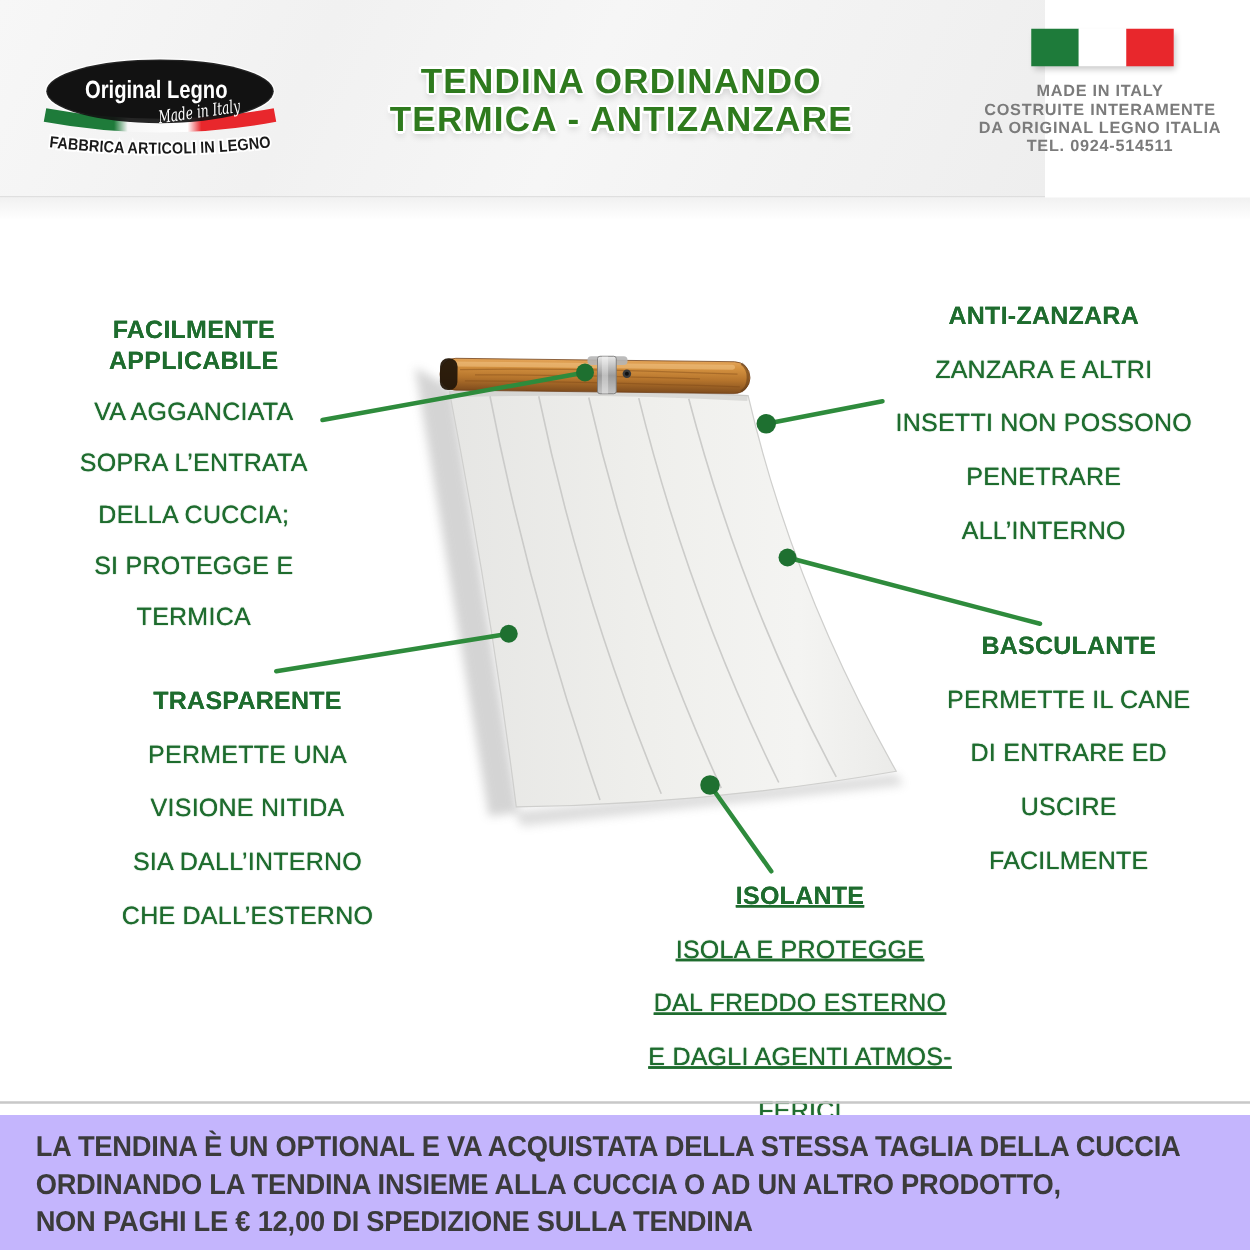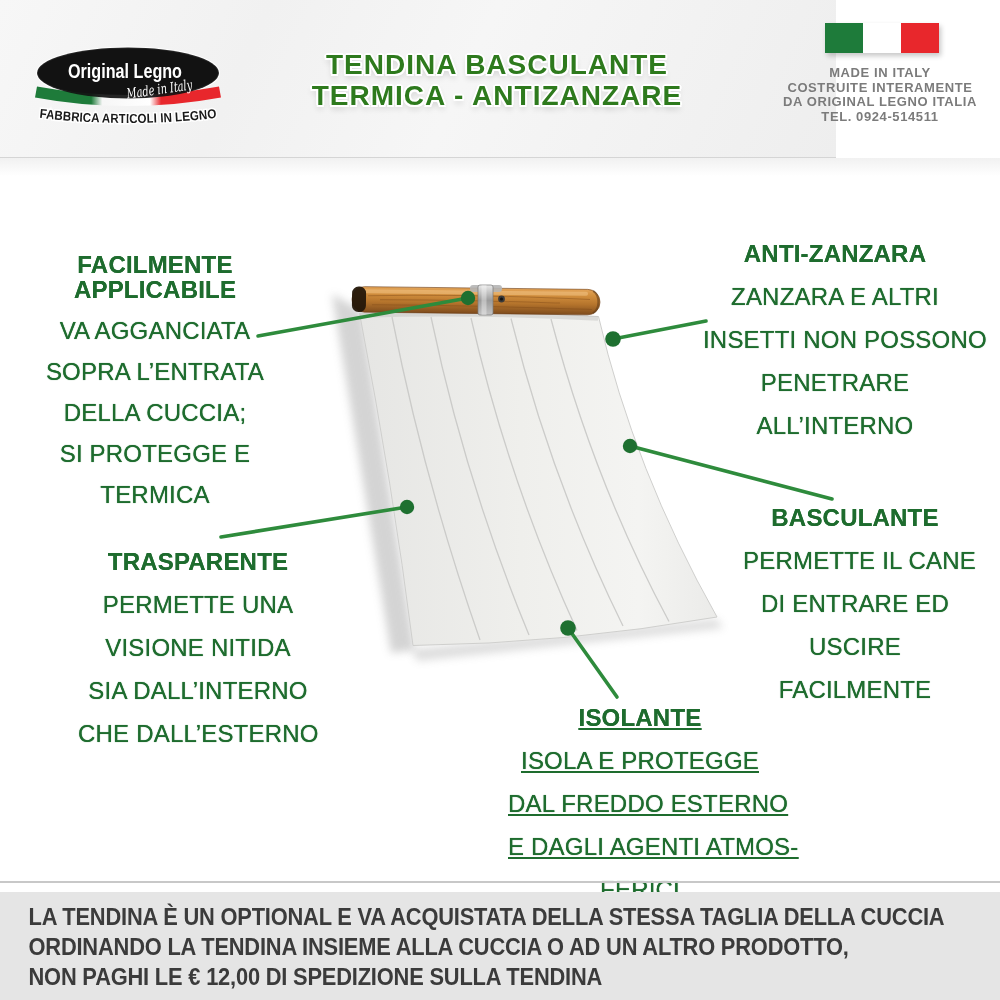--- a/index.html
+++ b/index.html
@@ -42,38 +42,38 @@
 
   #info{
     position:absolute;left:755px;top:66px;width:250px;text-align:center;
     color:#7b7b7b;font-weight:700;font-size:13px;line-height:14.5px;letter-spacing:0.6px;
     white-space:nowrap;
   }
 
   
   .callout{
     position:absolute;text-align:center;color:#1e6c2e;
-    font-size:24px;letter-spacing:0.2px;
+    font-size:20px;letter-spacing:0.2px;
   }
   .callout div{white-space:nowrap;}
   .callout .t{font-weight:700;text-shadow:0 0 0.4px currentColor;}
   .callout .b{font-weight:400;text-shadow:0 0 0.8px currentColor;margin-top:16px;}
   #c-facilmente {left:35px; top:252px;width:240px;line-height:25px;}
   #c-antizanzara{left:703px;top:240px;width:264px;line-height:27px;}
   #c-basculante {left:743px;top:504px;width:224px;line-height:27px;}
   #c-trasparente{left:78px; top:548px;width:240px;line-height:27px;}
   #c-isolante   {left:508px;top:704px;width:264px;line-height:27px;text-decoration:underline;}
 
   
   #scene{position:absolute;left:0;top:0;width:1000px;height:1000px;pointer-events:none;}
 
   
   #footer-divider{position:absolute;left:0;top:881px;width:1000px;height:2px;background:#c8c8c8;}
   #footer{
-    position:absolute;left:0;top:892px;width:1000px;height:108px;background:#e5e5e5;
+    position:absolute;left:0;top:892px;width:1000px;height:108px;background:#c4b5fd;
   }
   #footer .lines{
     padding:10px 0 0 30px;color:#3b3b3b;font-weight:700;font-size:23px;line-height:30px;
     letter-spacing:-0.2px;transform:scaleX(0.95);transform-origin:left top;white-space:nowrap;
   }
 </style>
 </head>
 <body>
 
 <div id="canvas">
@@ -96,21 +96,21 @@
       <ellipse cx="102" cy="47" rx="91" ry="25.5" fill="#121212" opacity="0.92"></ellipse>
       <text x="99" y="52" text-anchor="middle" font-size="20" font-weight="bold" fill="#ffffff" textLength="114" lengthAdjust="spacingAndGlyphs">Original Legno</text>
       <text x="134" y="68" text-anchor="middle" font-size="14" font-style="italic" font-family="DejaVu Serif, serif" fill="#ffffff" transform="rotate(-8 134 68)" textLength="66" lengthAdjust="spacingAndGlyphs">Made in Italy</text>
       <path id="bannerPath" d="M 6,91 Q 102,103 198,91" fill="none"></path>
       <text font-size="13" font-weight="bold" fill="#1a1a1a" style="paint-order:stroke;stroke:#ffffff;stroke-width:3">
         <textPath href="#bannerPath" startOffset="50%" text-anchor="middle" textLength="178" lengthAdjust="spacingAndGlyphs">FABBRICA ARTICOLI IN LEGNO</textPath>
       </text>
     </svg>
 
     <div id="title">
-      <div>TENDINA BASCULANTE</div>
+      <div>TENDINA ORDINANDO</div>
       <div>TERMICA - ANTIZANZARE</div>
     </div>
 
     <div id="flag">
       <div class="stripe green"></div>
       <div class="stripe white"></div>
       <div class="stripe red"></div>
     </div>
 
     <div id="info">

